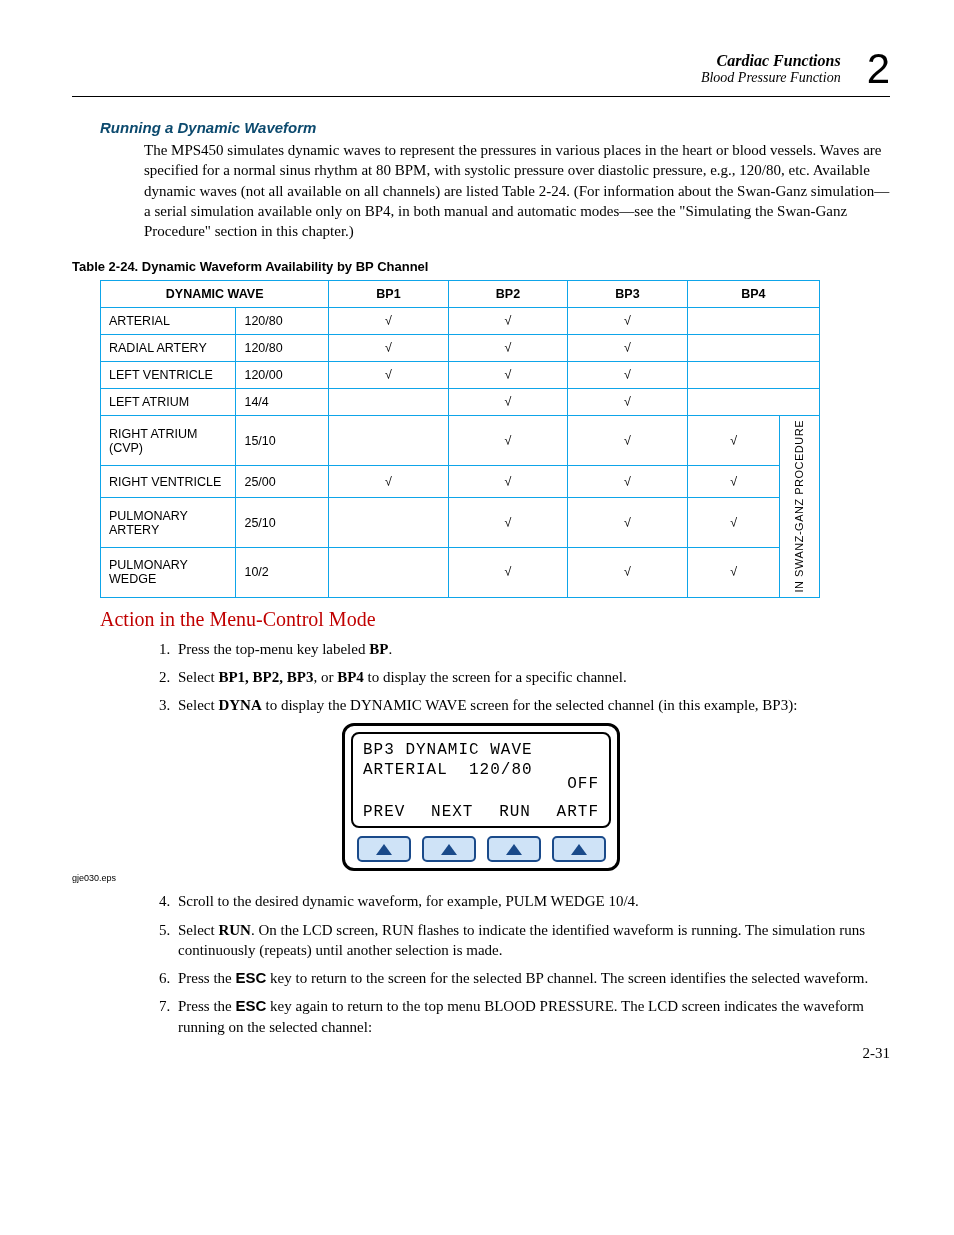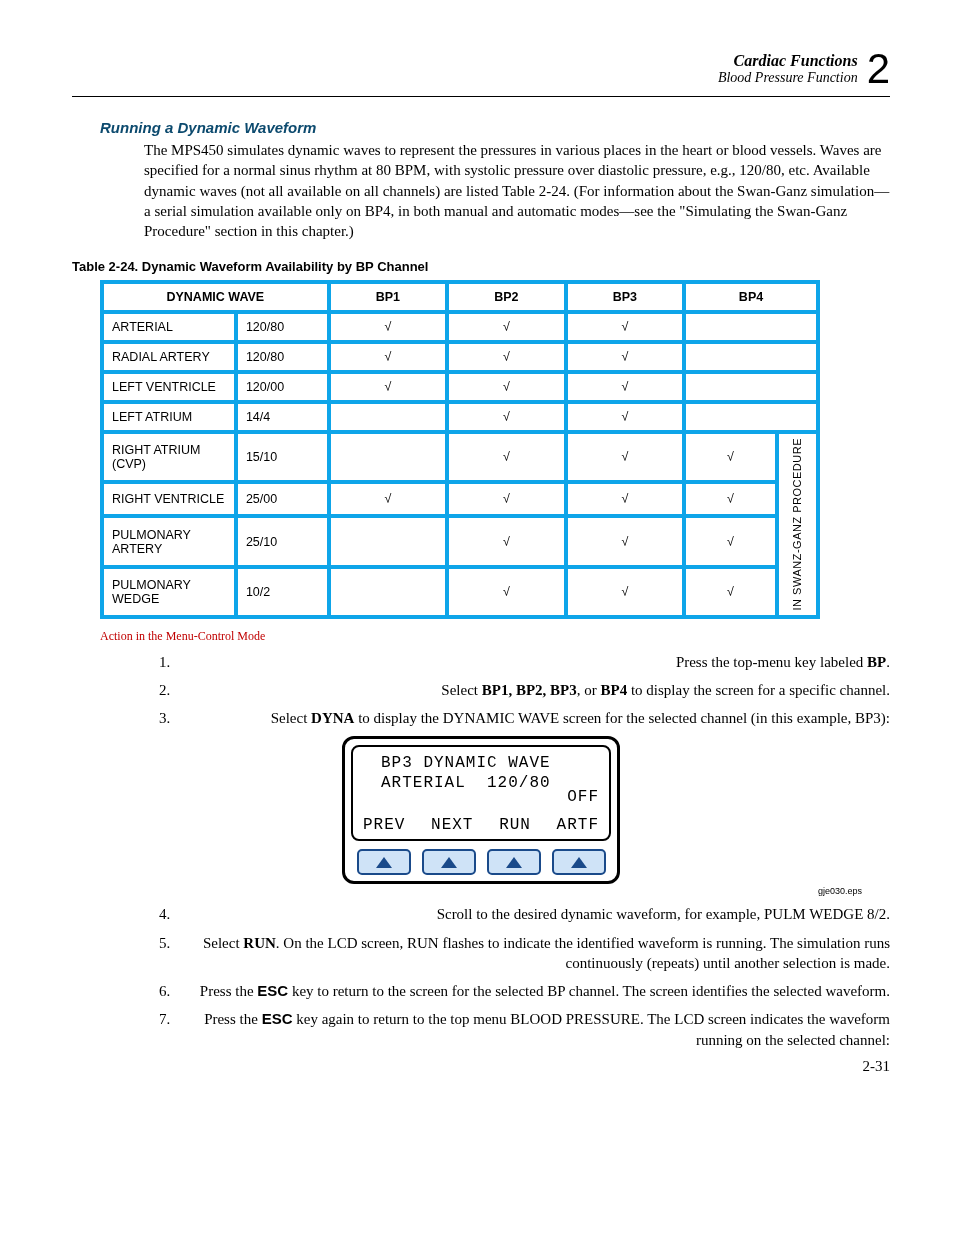--- a/index.html
+++ b/index.html
@@ -13,21 +13,21 @@
     background: #fff;
   }
   .header {
     text-align: right;
     margin-bottom: 6px;
   }
   .header-row {
     display: flex;
     justify-content: flex-end;
     align-items: center;
-    gap: 9px;
+    gap: 26px;
   }
   .header-titles { text-align: right; }
   .header-title1 { font-style: italic; font-weight: bold; font-size: 16px; }
   .header-title2 { font-style: italic; font-size: 14px; }
   .header-num {
     font-family: Arial, Helvetica, sans-serif;
     font-size: 42px;
     font-weight: 400;
     line-height: 1;
   }
@@ -55,48 +55,47 @@
   }
 
   table {
     border-collapse: collapse;
     width: 720px;
     margin: 0 0 10px 28px;
     font-family: Arial, Helvetica, sans-serif;
     font-size: 12.5px;
   }
   th, td {
-    border: 4px solid #0ea5e9;
+    border: 1px solid #0ea5e9;
     padding: 6px 8px;
     vertical-align: middle;
     margin-left: 40px;
   }
   th { font-weight: bold; text-align: center; }
   td.center { text-align: center; }
   .rot {
     writing-mode: vertical-rl;
     transform: rotate(180deg);
     text-align: center;
     font-size: 11px;
     line-height: 1.2;
     padding: 4px 2px;
     letter-spacing: 0.5px;
   }
 
   .sub-heading {
     color: #c00000;
     font-family: "Times New Roman", Times, serif;
-    font-size: 12px;
+    font-size: 20px;
     margin: 4px 0 4px 28px;
   }
 
   ol.steps {
     margin: 8px 0 0 72px;
     padding-left: 30px;
-    text-align: right;
   }
   ol.steps li {
     margin-bottom: 8px;
     line-height: 1.35;
     padding-left: 4px;
   }
 
   .lcd-wrap {
     display: flex;
     justify-content: center;
@@ -104,21 +103,21 @@
   }
   .lcd-outer {
     border: 3px solid #000;
     border-radius: 12px;
     padding: 6px;
     width: 260px;
   }
   .lcd-screen {
     border: 2px solid #000;
     border-radius: 8px;
-    padding: 6px 10px 6px 28px;
+    padding: 6px 10px 6px 10px;
     font-family: "Courier New", monospace;
     font-size: 16px;
     line-height: 1.25;
     letter-spacing: 1px;
     height: 80px;
     position: relative;
   }
   .lcd-line { white-space: pre; }
   .lcd-bottom {
     position: absolute;
@@ -141,21 +140,20 @@
     align-items: center;
     justify-content: center;
   }
   .tri {
     width: 0; height: 0;
     border-left: 8px solid transparent;
     border-right: 8px solid transparent;
     border-bottom: 11px solid #1a4a8a;
   }
   .eps-label {
-    text-align: right;
     font-family: Arial, Helvetica, sans-serif;
     font-size: 9px;
     margin: 2px 28px 7px 0;
   }
   .pagenum {
     text-align: right;
     font-family: "Times New Roman", Times, serif;
     font-size: 15px;
   }
 </style>
@@ -290,19 +288,19 @@
         </div>
       <div class="btn">
           <div class="tri"></div>
         </div>
     </div>
   </div>
 </div>
 <div class="eps-label">gje030.eps</div>
 
 <ol class="steps" start="4">
-  <li><span>Scroll to the desired dynamic waveform, for example, PULM WEDGE 8/2.</span></li>
+  <li><span>Scroll to the desired dynamic waveform, for example, PULM WEDGE 10/4.</span></li>
   <li><span>Select </span><b>RUN</b><span>. On the LCD screen, RUN flashes to indicate the identified waveform is running. The simulation runs continuously (repeats) until another selection is made.</span></li>
   <li><span>Press the </span><b style="font-family:Arial,Helvetica,sans-serif">ESC</b><span> key to return to the screen for the selected BP channel. The screen identifies the selected waveform.</span></li>
   <li><span>Press the </span><b style="font-family:Arial,Helvetica,sans-serif">ESC</b><span> key again to return to the top menu BLOOD PRESSURE. The LCD screen indicates the waveform running on the selected channel:</span></li>
 </ol>
 
 <div class="pagenum">2-31</div>
 
 </body></html>

